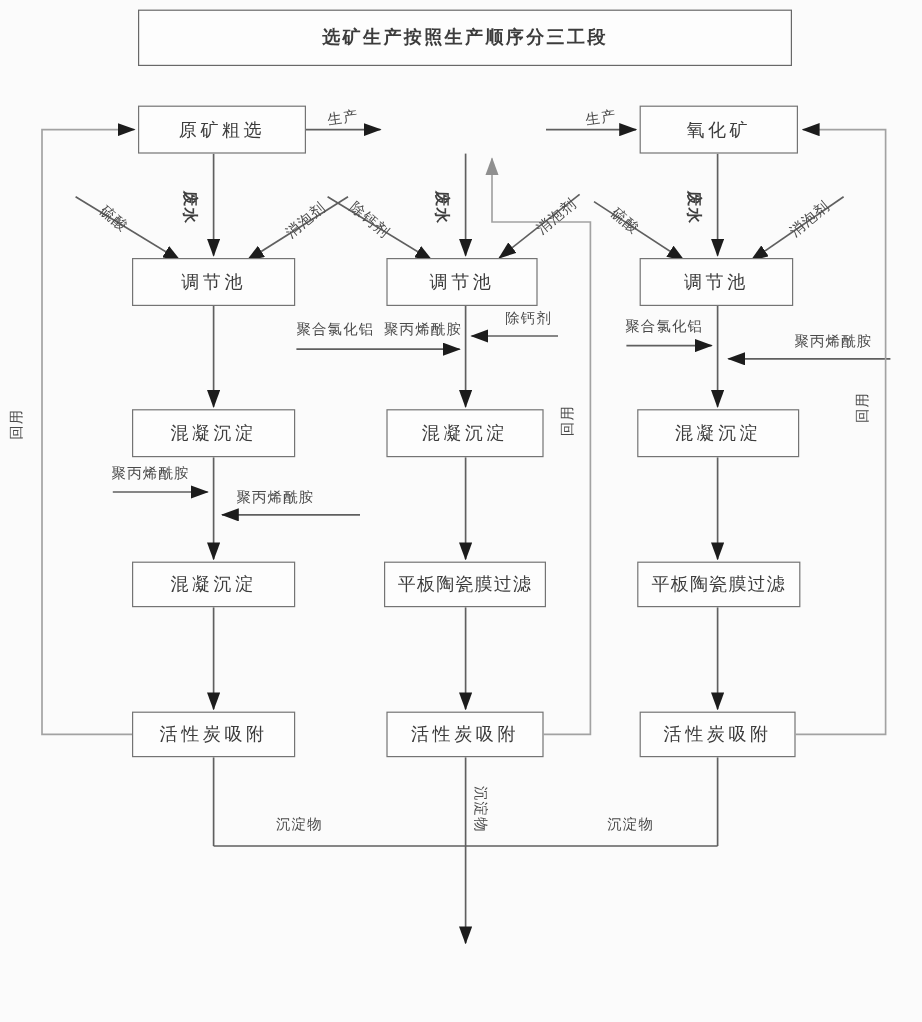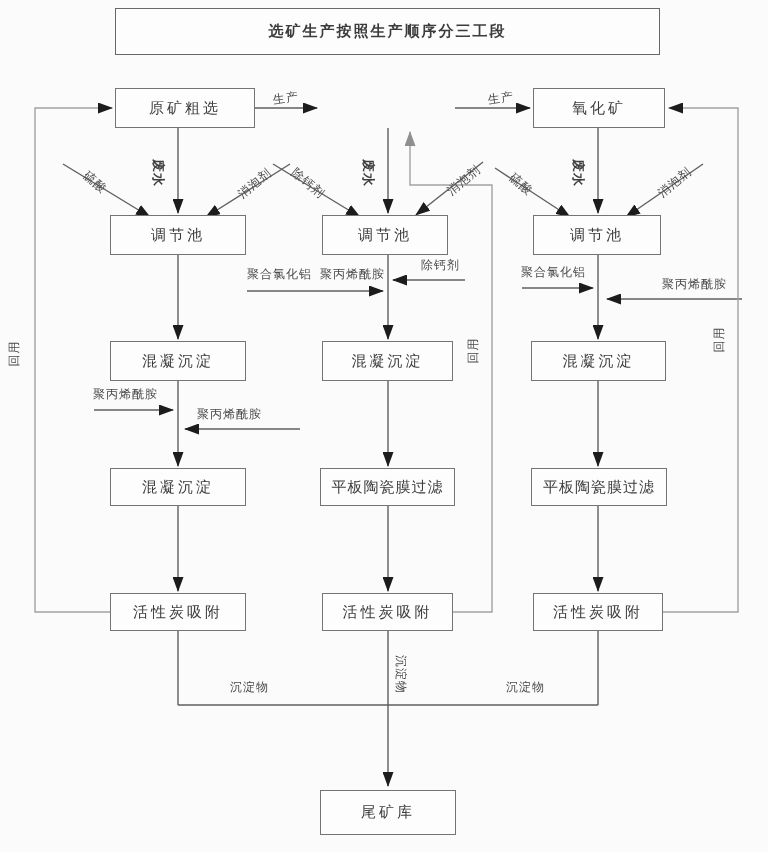--- a/index.html
+++ b/index.html
@@ -169,17 +169,14 @@
     <span>活性炭吸附</span>
   </div>
   <div class="pbox" style="left:533px;top:593px;width:130px;height:38px">
     <span>活性炭吸附</span>
   </div>
 
   <span class="lbl" style="left:230px;top:679px">沉淀物</span>
   <span class="lbl rot90" style="left:378px;top:666px;width:44px">沉淀物</span>
   <span class="lbl" style="left:506px;top:679px">沉淀物</span>
 
-  <div class="pbox" style="left:320px;top:790px;width:136px;height:45px">
-    <span>尾矿库</span>
-  </div>
 
 </div>
 
 </body></html>

